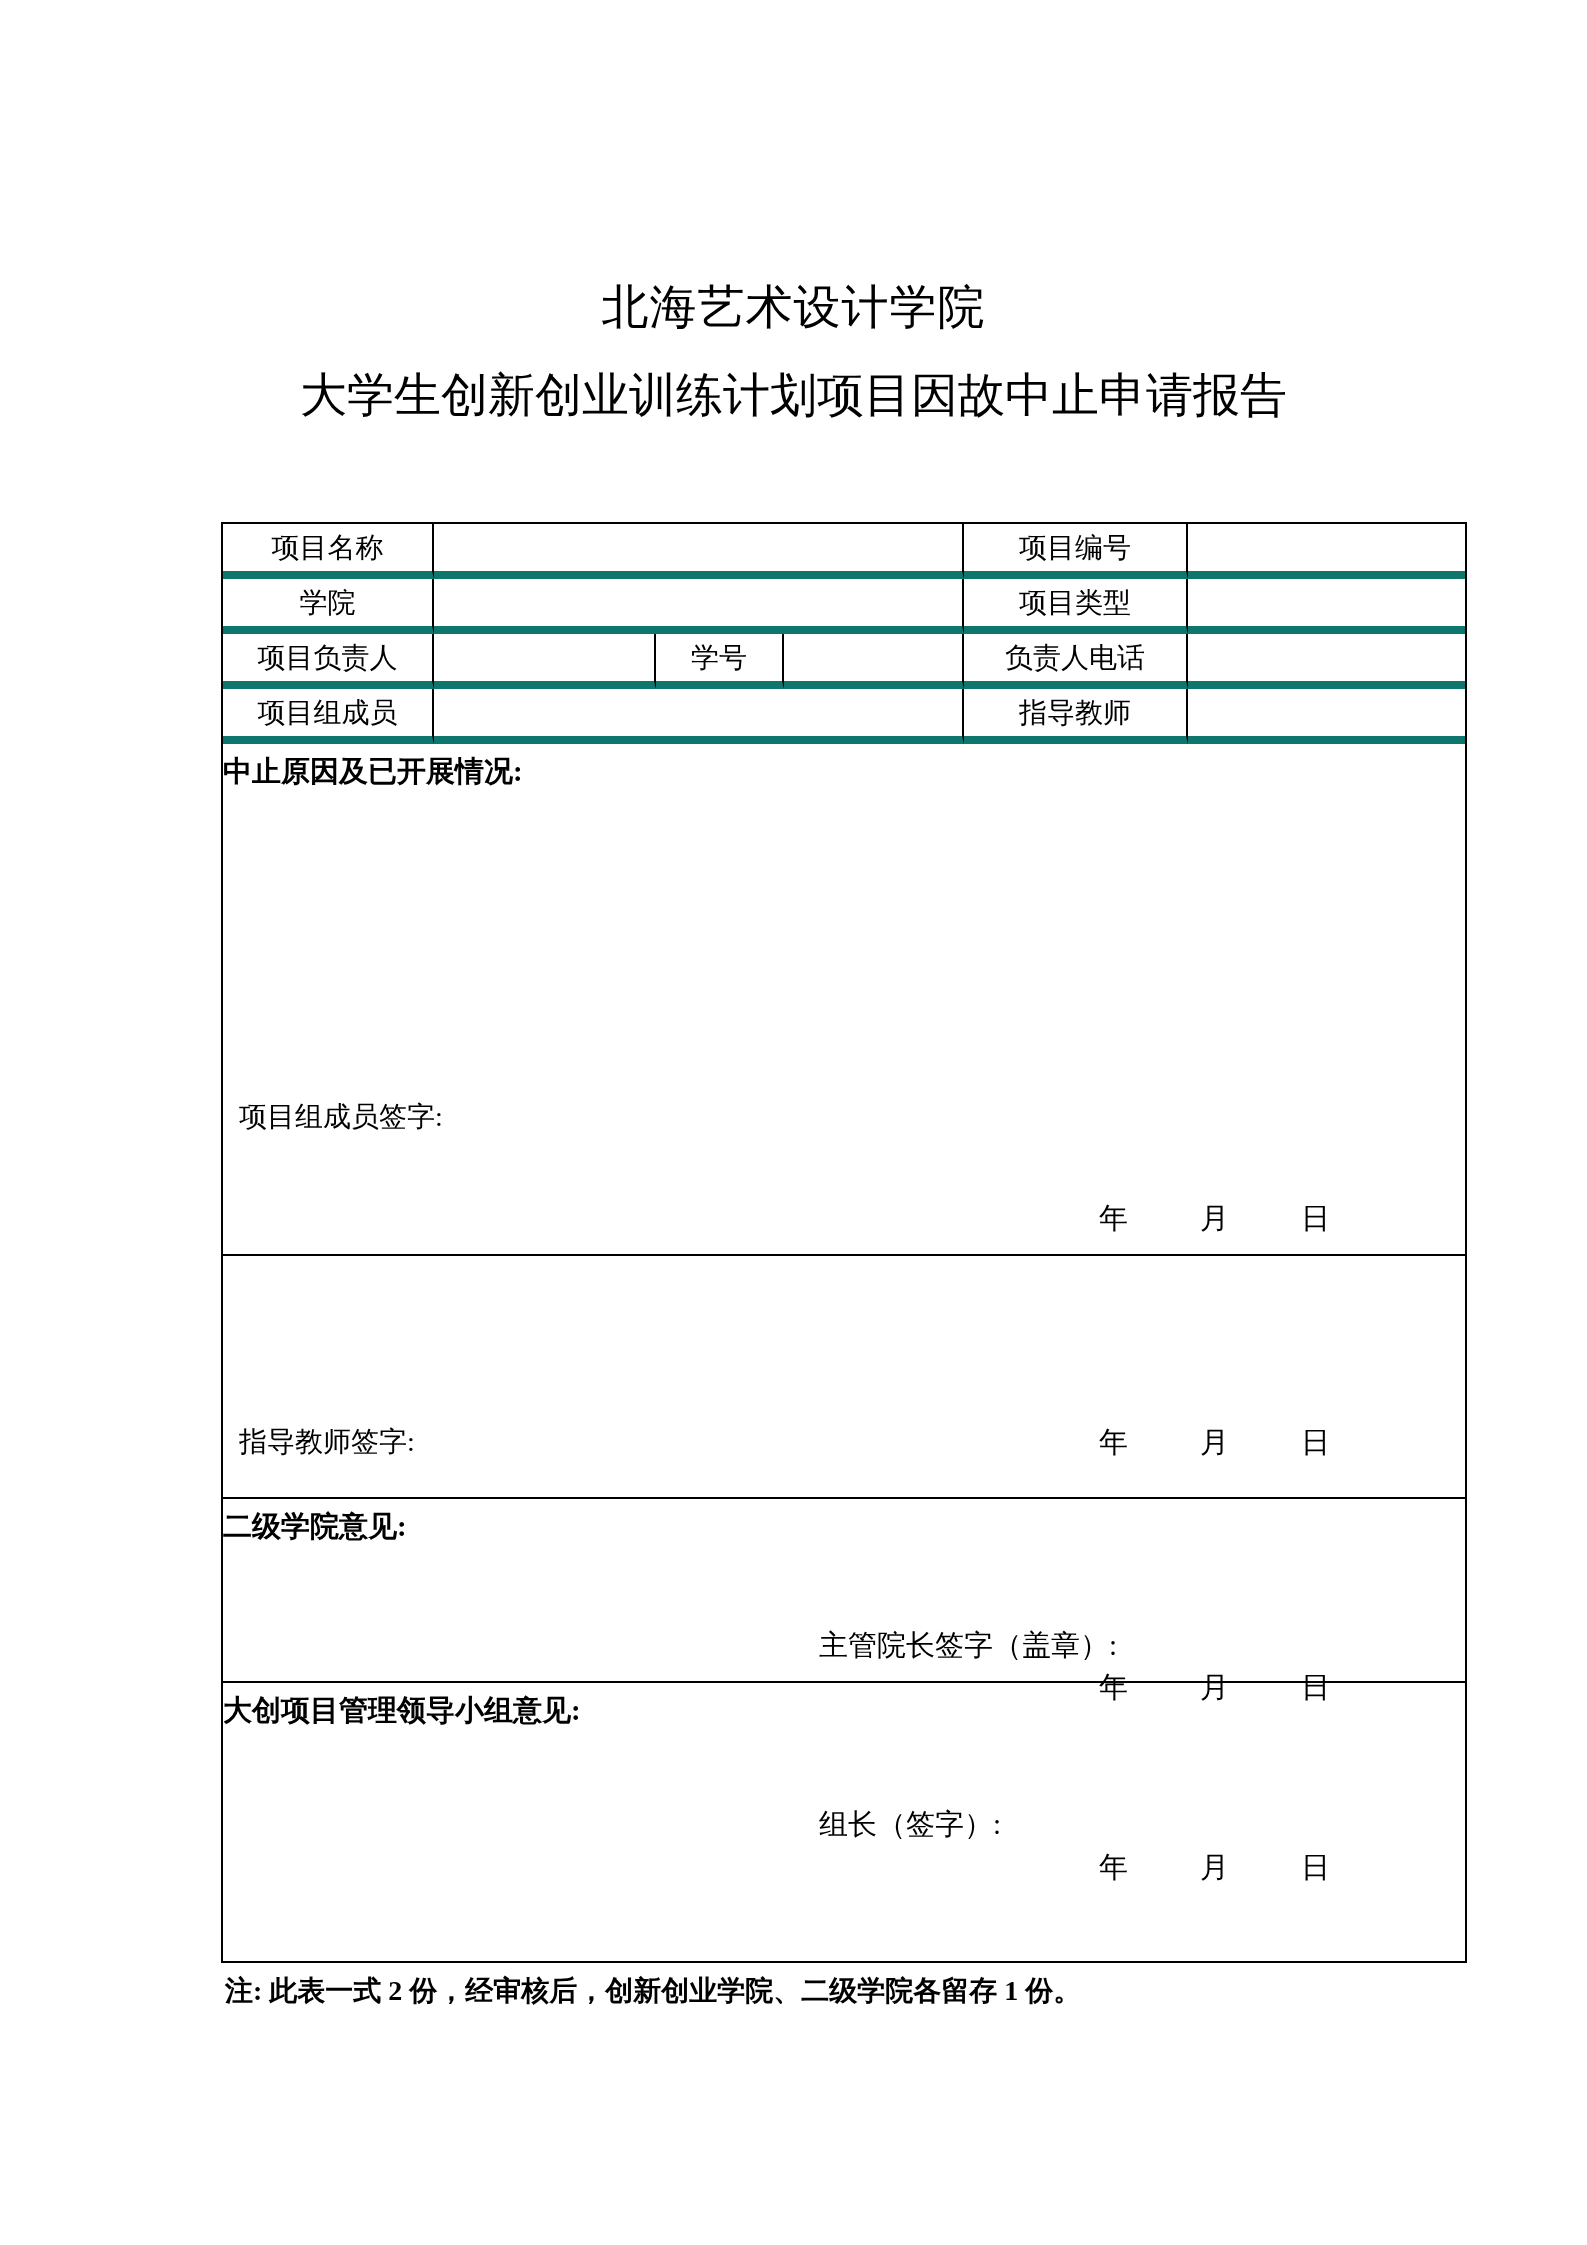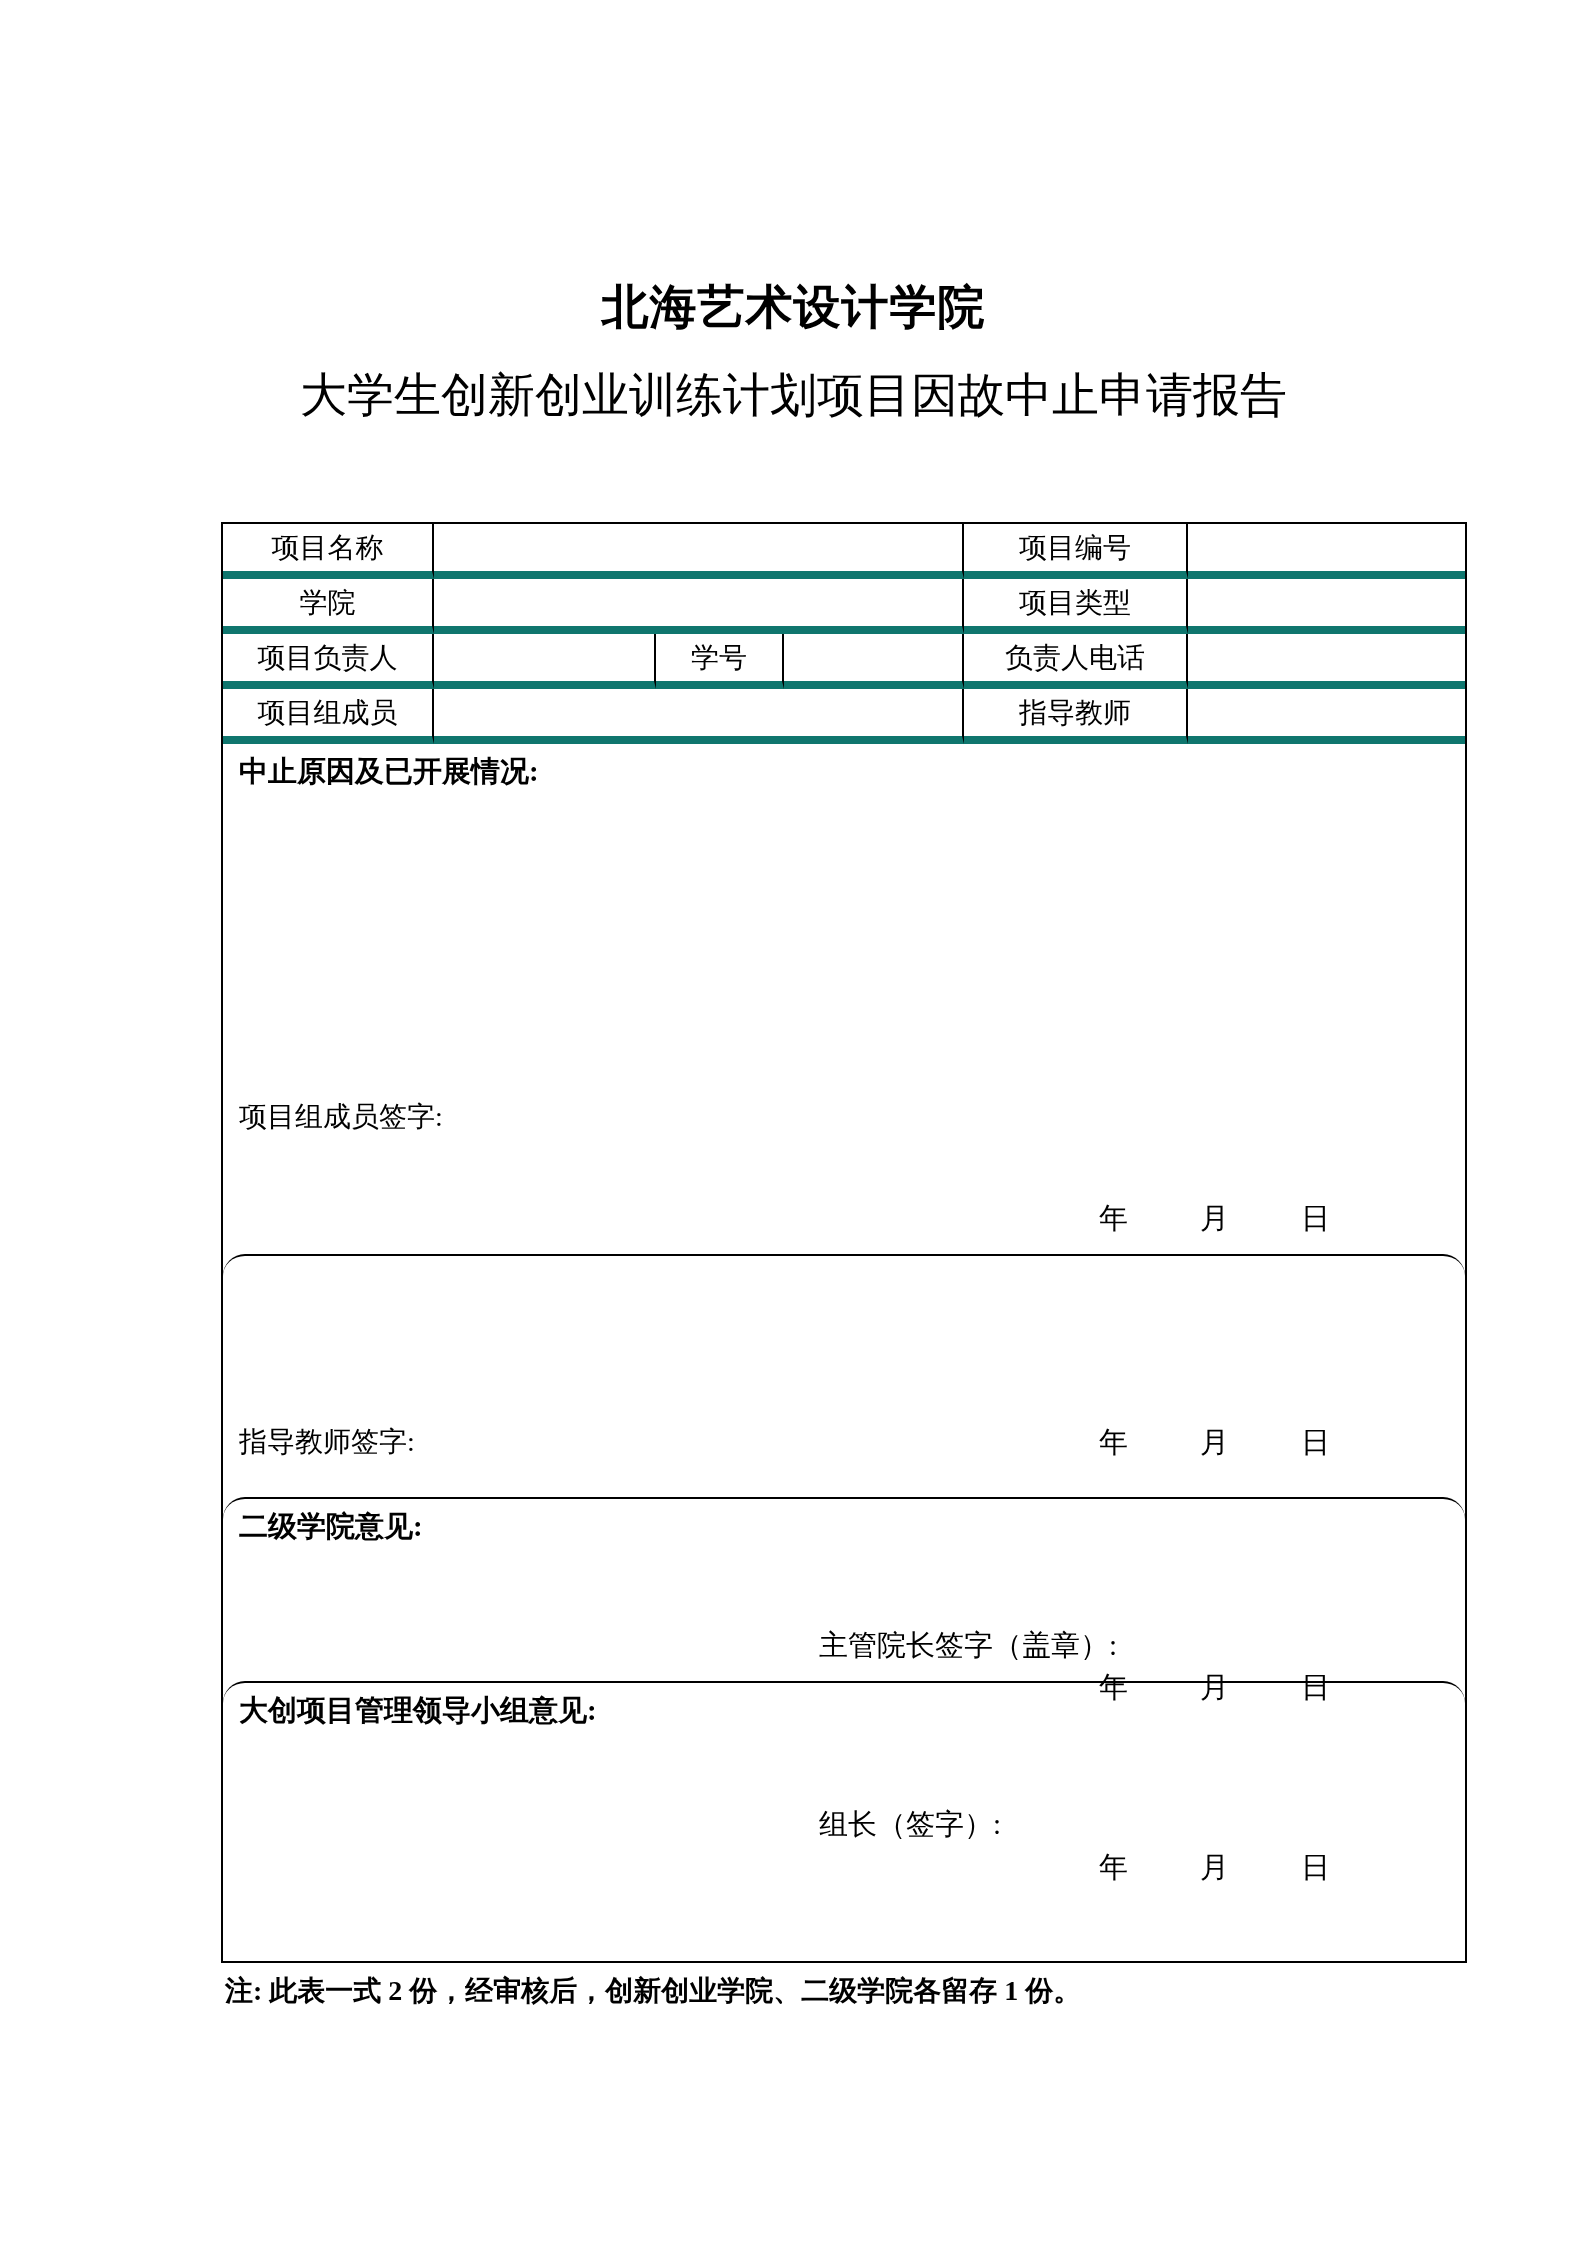--- a/index.html
+++ b/index.html
@@ -17,21 +17,21 @@
     font-family: "Liberation Serif", "DejaVu Serif", serif;
     overflow: hidden;
   }
   .doc-title {
     position: absolute;
     top: 276px;
     left: 0;
     width: 100%;
     text-align: center;
     font-size: 47px;
-    font-weight: bold;
+    font-weight: normal;
     letter-spacing: 1px;
   }
   .doc-subtitle {
     position: absolute;
     top: 364px;
     left: 0;
     width: 100%;
     text-align: center;
     font-size: 47px;
     font-weight: normal;
@@ -61,23 +61,22 @@
     justify-content: center;
     font-size: 28px;
     line-height: 1;
     white-space: nowrap;
   }
   .c.last { border-right: none; }
   .span3 { grid-column: span 3; }
   .section {
     position: relative;
     box-sizing: border-box;
-    padding: 10px 16px;
-    font-size: 28px;
-    border-radius: 22px;
+    padding: 10px 0;
+    font-size: 28px;
   }
   .s1 { height: 510px; }
   .s2 { height: 243px; border-top: 2px solid #000; }
   .s3 { height: 184px; border-top: 2px solid #000; }
   .s4 { flex: 1; border-top: 2px solid #000; }
   .sec-heading {
     font-weight: bold;
     font-size: 29px;
     line-height: 34px;
   }

